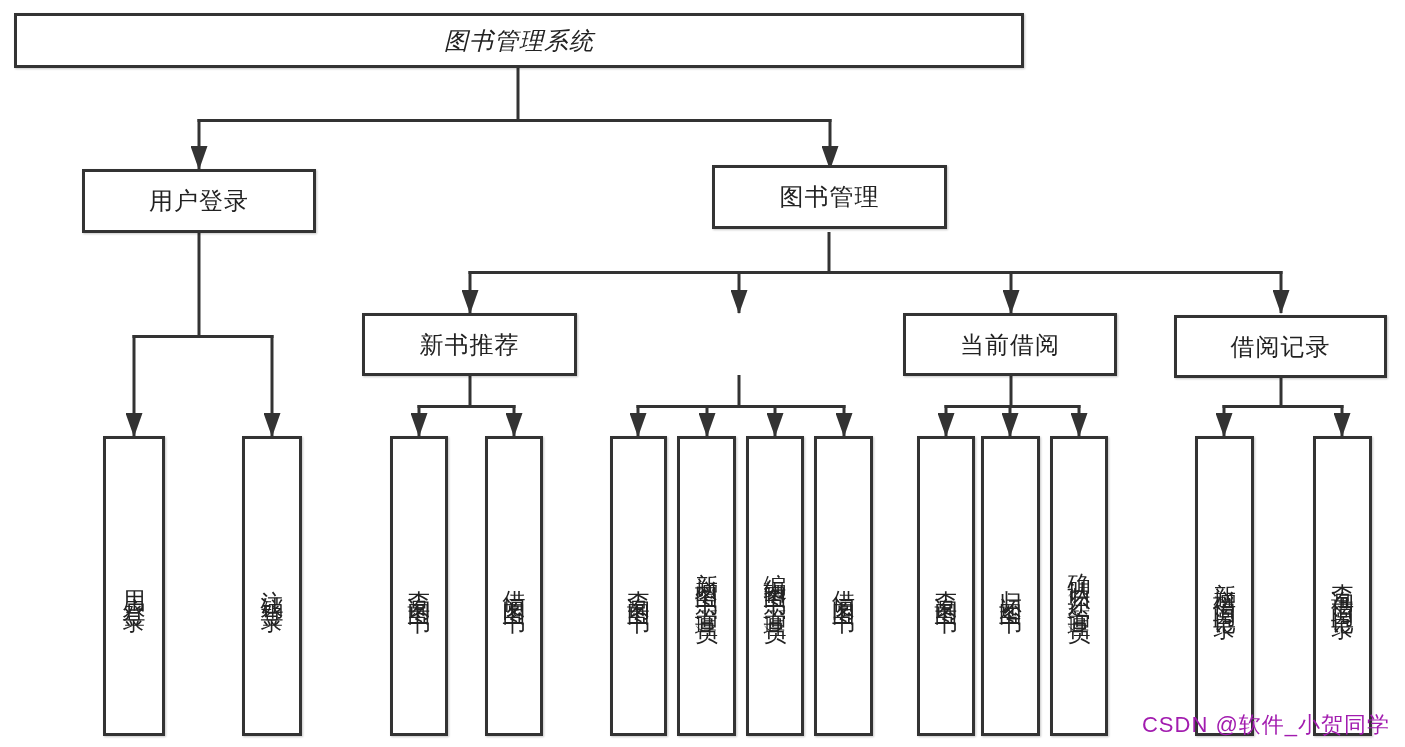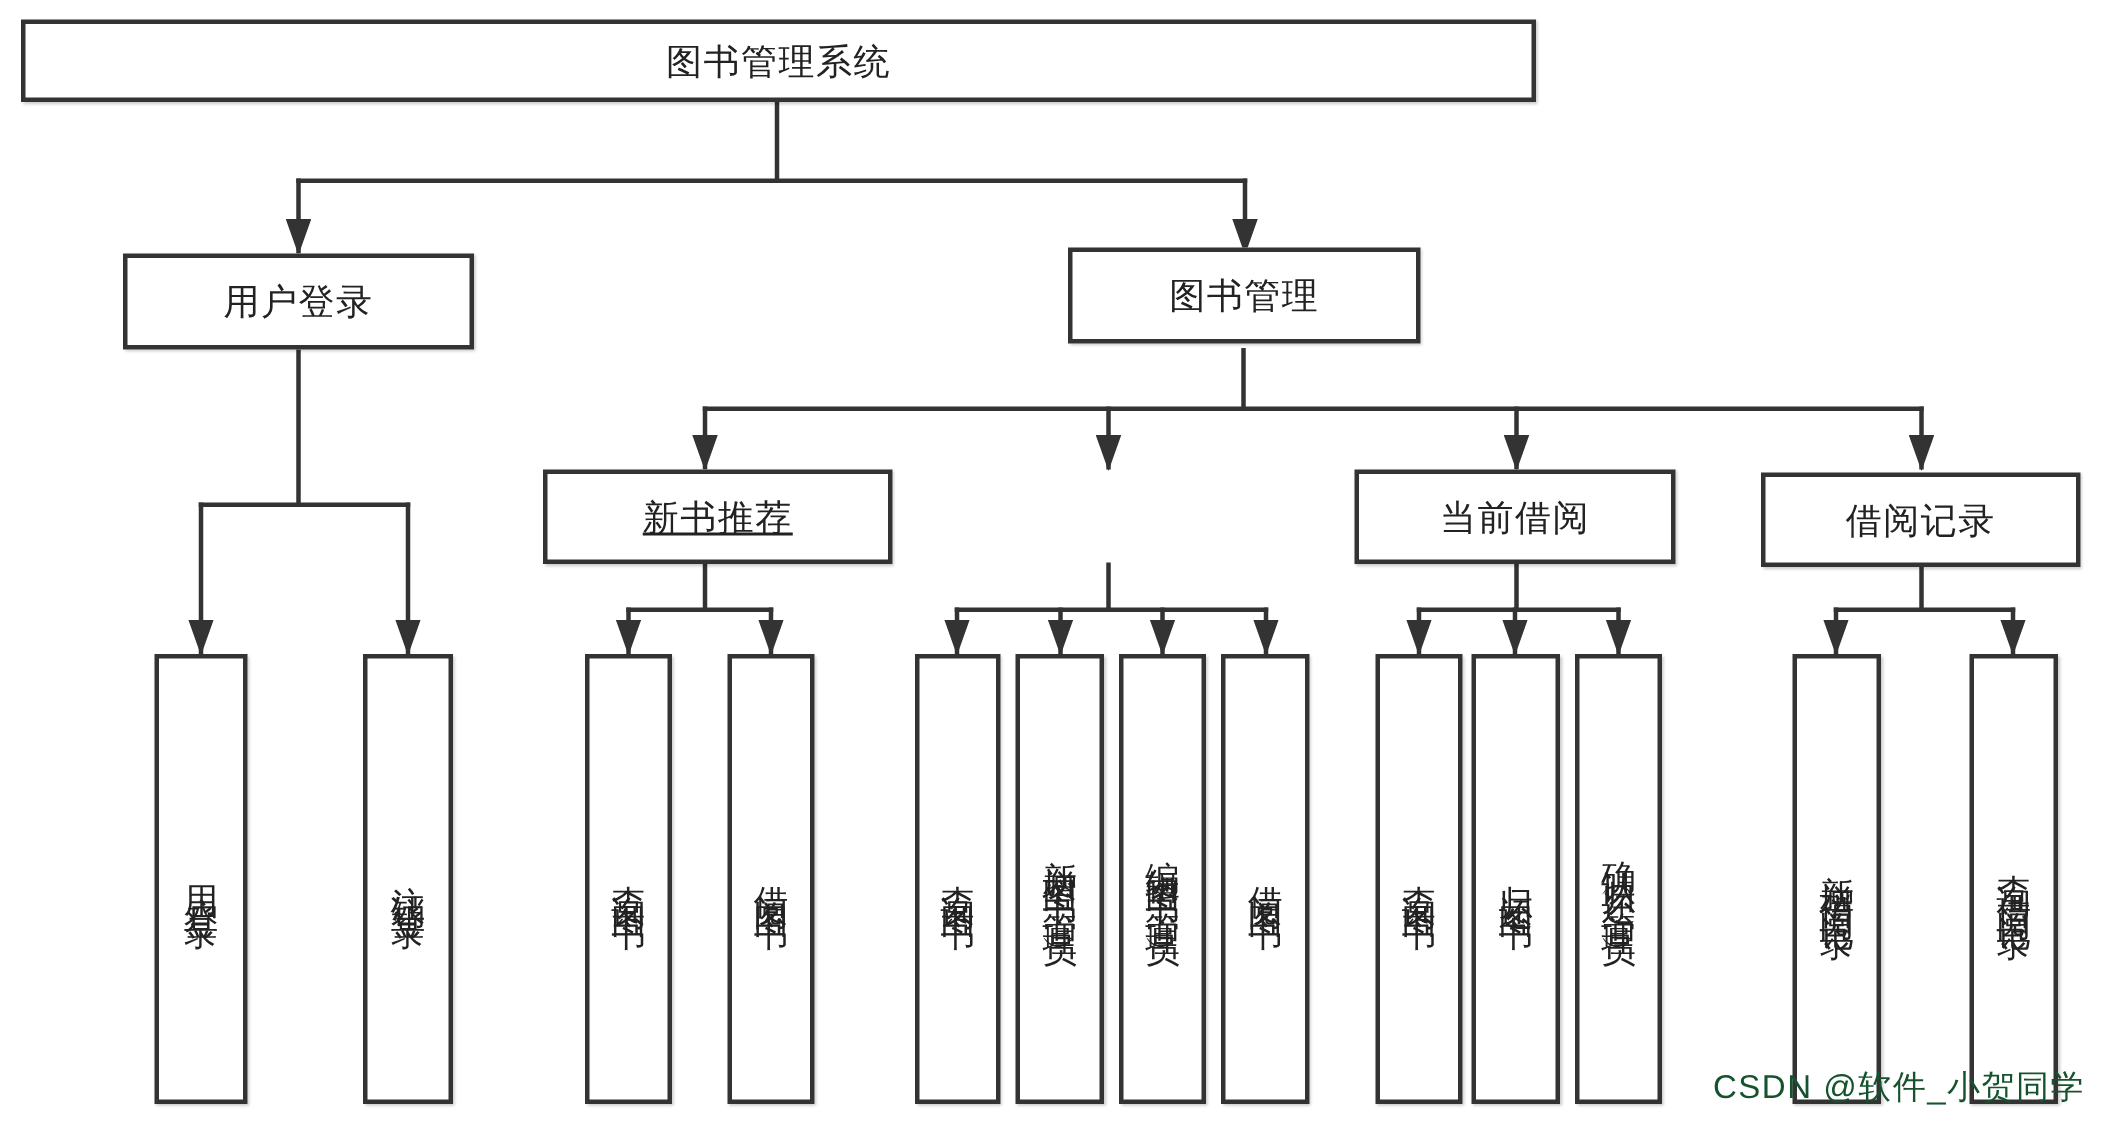--- a/index.html
+++ b/index.html
@@ -44,21 +44,21 @@
     text-orientation: mixed;
     font-size: 23px;
     letter-spacing: 7px;
     line-height: 1;
   }
   .watermark {
     position: absolute;
     right: 15px;
     bottom: 7px;
     font-size: 22px;
-    color: #14532d;
+    color: #a21caf;
     letter-spacing: 1px;
     white-space: nowrap;
   }
 </style>
 </head>
 <body>
 
 <div class="canvas">
 
   <svg class="connectors" width="1405" height="747" viewBox="0 0 1405 747">
@@ -104,26 +104,26 @@
       <path d="M1010 405 V436" marker-end="url(#arw)"></path>
       <path d="M1079 405 V436" marker-end="url(#arw)"></path>
 
       <path d="M1281 375 V408"></path>
       <path d="M1222.5 406.5 H1343.5"></path>
       <path d="M1224 405 V436" marker-end="url(#arw)"></path>
       <path d="M1342 405 V436" marker-end="url(#arw)"></path>
     </g>
   </svg>
 
-  <div class="box h" style="left:14px; top:13px; width:1010px; height:55px;">图书管理系统</div>
+  <div class="box h" style="left:14px; top:13px; width:1010px; height:55px;font-style:italic;">图书管理系统</div>
 
   <div class="box h" style="left:82px; top:169px; width:234px; height:64px;">用户登录</div>
   <div class="box h" style="left:712px; top:165px; width:235px; height:64px;">图书管理</div>
 
-  <div class="box h" style="left:362px; top:313px; width:233px; height:63px;text-decoration:underline;">新书推荐</div>
+  <div class="box h" style="left:362px; top:313px; width:215px; height:63px;">新书推荐</div>
   <div class="box h" style="left:903px; top:313px; width:214px; height:63px;">当前借阅</div>
   <div class="box h" style="left:1174px; top:315px; width:213px; height:63px;">借阅记录</div>
 
   <div class="box v" style="left:103px; top:436px; width:62px; height:300px;">用户登录</div>
   <div class="box v" style="left:242px; top:436px; width:60px; height:300px;">注销登录</div>
 
   <div class="box v" style="left:390px; top:436px; width:58px; height:300px;">查询图书</div>
   <div class="box v" style="left:485px; top:436px; width:58px; height:300px;">借阅图书</div>
 
   <div class="box v" style="left:610px; top:436px; width:57px; height:300px;">查询图书</div>

